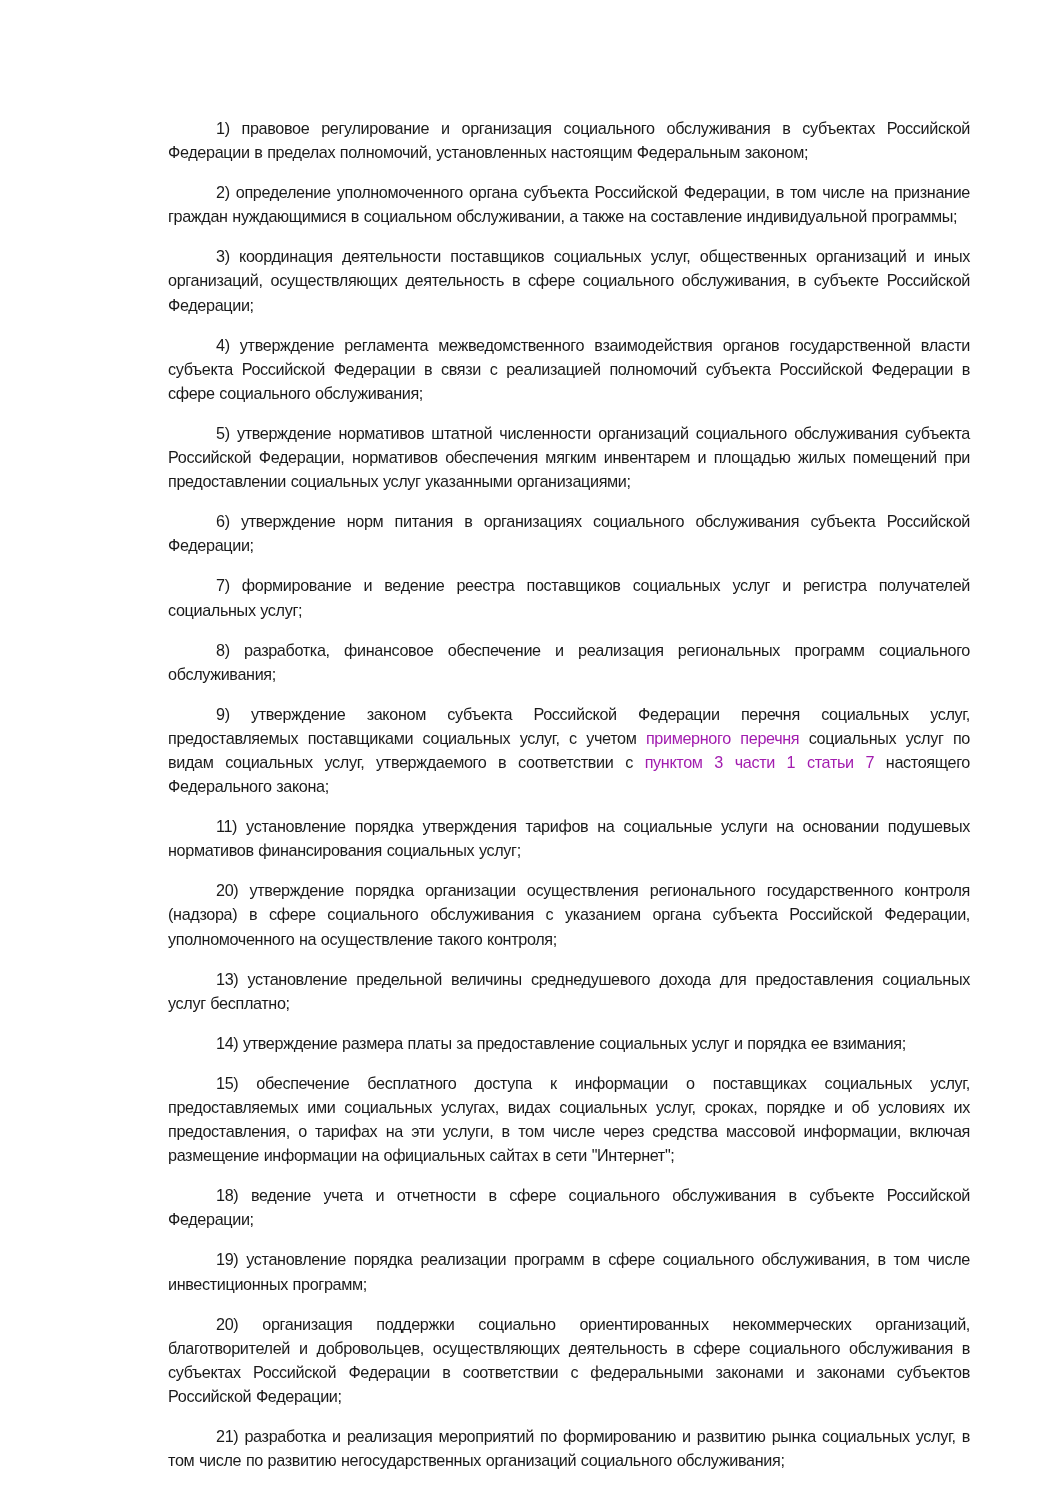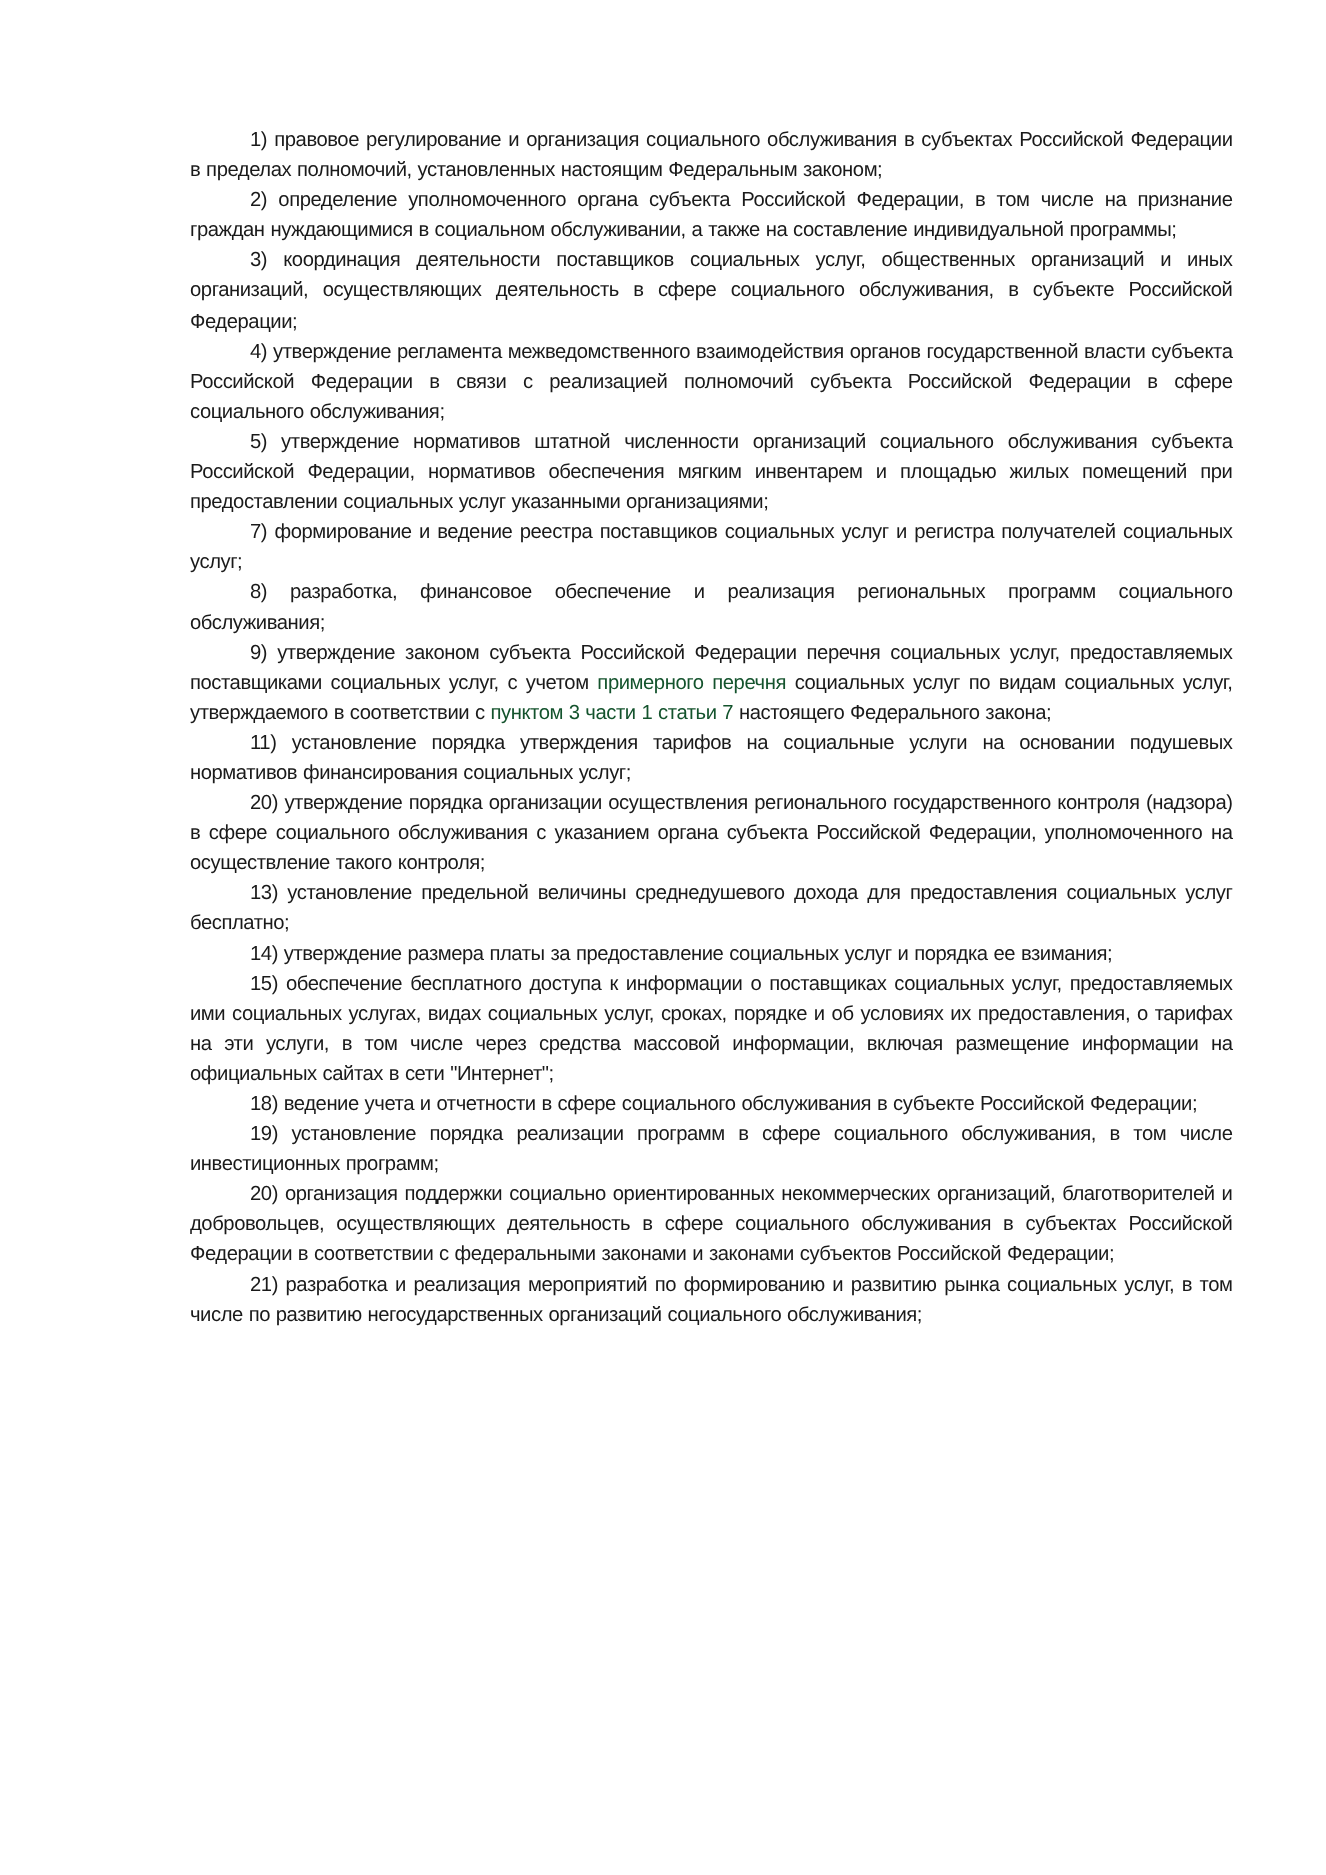--- a/index.html
+++ b/index.html
@@ -19,40 +19,41 @@
       top: 100px;
       width: 834px;
       font-family: "Liberation Sans", sans-serif;
       font-size: 16.2px;
       line-height: 24.1px;
       color: #1a1a1a;
       letter-spacing: -0.35px;
       word-spacing: 0.5px;
     }
     .para {
-      margin: 0;
+      margin: 16px;
       text-indent: 48px;
       text-align: justify;
       text-justify: inter-word;
     }
     .link {
-      color: #14532d;
+      color: #a21caf;
       text-decoration: none;
       cursor: pointer;
     }
   </style>
 </head>
 <body>
 
 <div class="page">
   <p class="para">1) правовое регулирование и организация социального обслуживания в субъектах Российской Федерации в пределах полномочий, установленных настоящим Федеральным законом;</p>
   <p class="para">2) определение уполномоченного органа субъекта Российской Федерации, в том числе на признание граждан нуждающимися в социальном обслуживании, а также на составление индивидуальной программы;</p>
   <p class="para">3) координация деятельности поставщиков социальных услуг, общественных организаций и иных организаций, осуществляющих деятельность в сфере социального обслуживания, в субъекте Российской Федерации;</p>
   <p class="para">4) утверждение регламента межведомственного взаимодействия органов государственной власти субъекта Российской Федерации в связи с реализацией полномочий субъекта Российской Федерации в сфере социального обслуживания;</p>
   <p class="para">5) утверждение нормативов штатной численности организаций социального обслуживания субъекта Российской Федерации, нормативов обеспечения мягким инвентарем и площадью жилых помещений при предоставлении социальных услуг указанными организациями;</p>
+  <p class="para">6) утверждение норм питания в организациях социального обслуживания субъекта Российской Федерации;</p>
   <p class="para">7) формирование и ведение реестра поставщиков социальных услуг и регистра получателей социальных услуг;</p>
   <p class="para">8) разработка, финансовое обеспечение и реализация региональных программ социального обслуживания;</p>
   <p class="para"><span>9) утверждение законом субъекта Российской Федерации перечня социальных услуг, предоставляемых поставщиками социальных услуг, с учетом </span><a class="link">примерного перечня</a><span> социальных услуг по видам социальных услуг, утверждаемого в соответствии с </span><a class="link">пунктом 3 части 1 статьи 7</a><span> настоящего Федерального закона;</span></p>
   <p class="para">11) установление порядка утверждения тарифов на социальные услуги на основании подушевых нормативов финансирования социальных услуг;</p>
   <p class="para">20) утверждение порядка организации осуществления регионального государственного контроля (надзора) в сфере социального обслуживания с указанием органа субъекта Российской Федерации, уполномоченного на осуществление такого контроля;</p>
   <p class="para">13) установление предельной величины среднедушевого дохода для предоставления социальных услуг бесплатно;</p>
   <p class="para">14) утверждение размера платы за предоставление социальных услуг и порядка ее взимания;</p>
   <p class="para">15) обеспечение бесплатного доступа к информации о поставщиках социальных услуг, предоставляемых ими социальных услугах, видах социальных услуг, сроках, порядке и об условиях их предоставления, о тарифах на эти услуги, в том числе через средства массовой информации, включая размещение информации на официальных сайтах в сети "Интернет";</p>
   <p class="para">18) ведение учета и отчетности в сфере социального обслуживания в субъекте Российской Федерации;</p>
   <p class="para">19) установление порядка реализации программ в сфере социального обслуживания, в том числе инвестиционных программ;</p>

